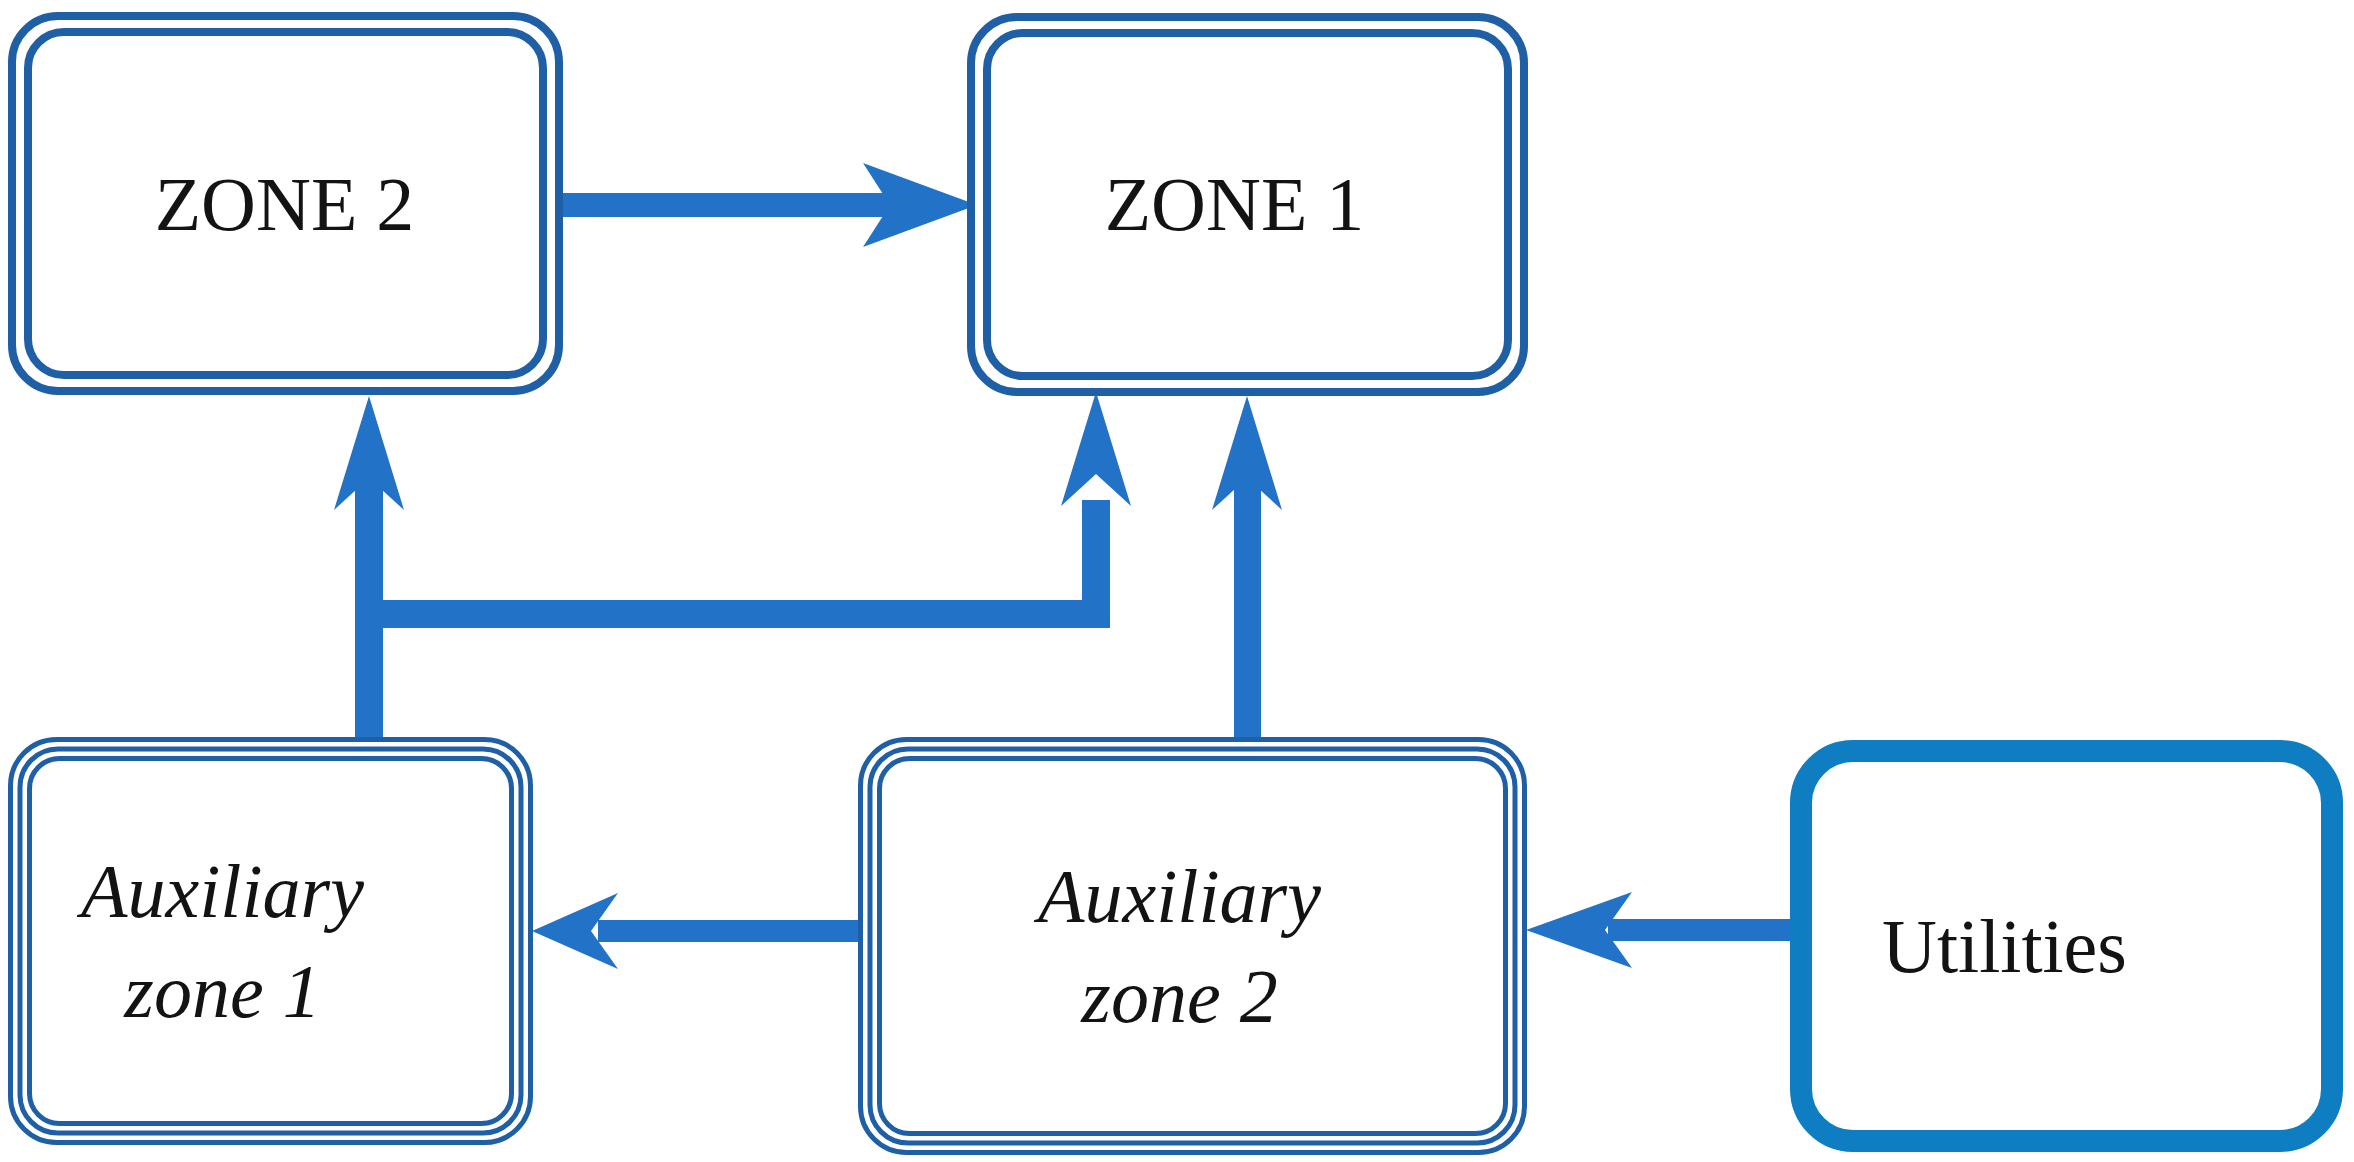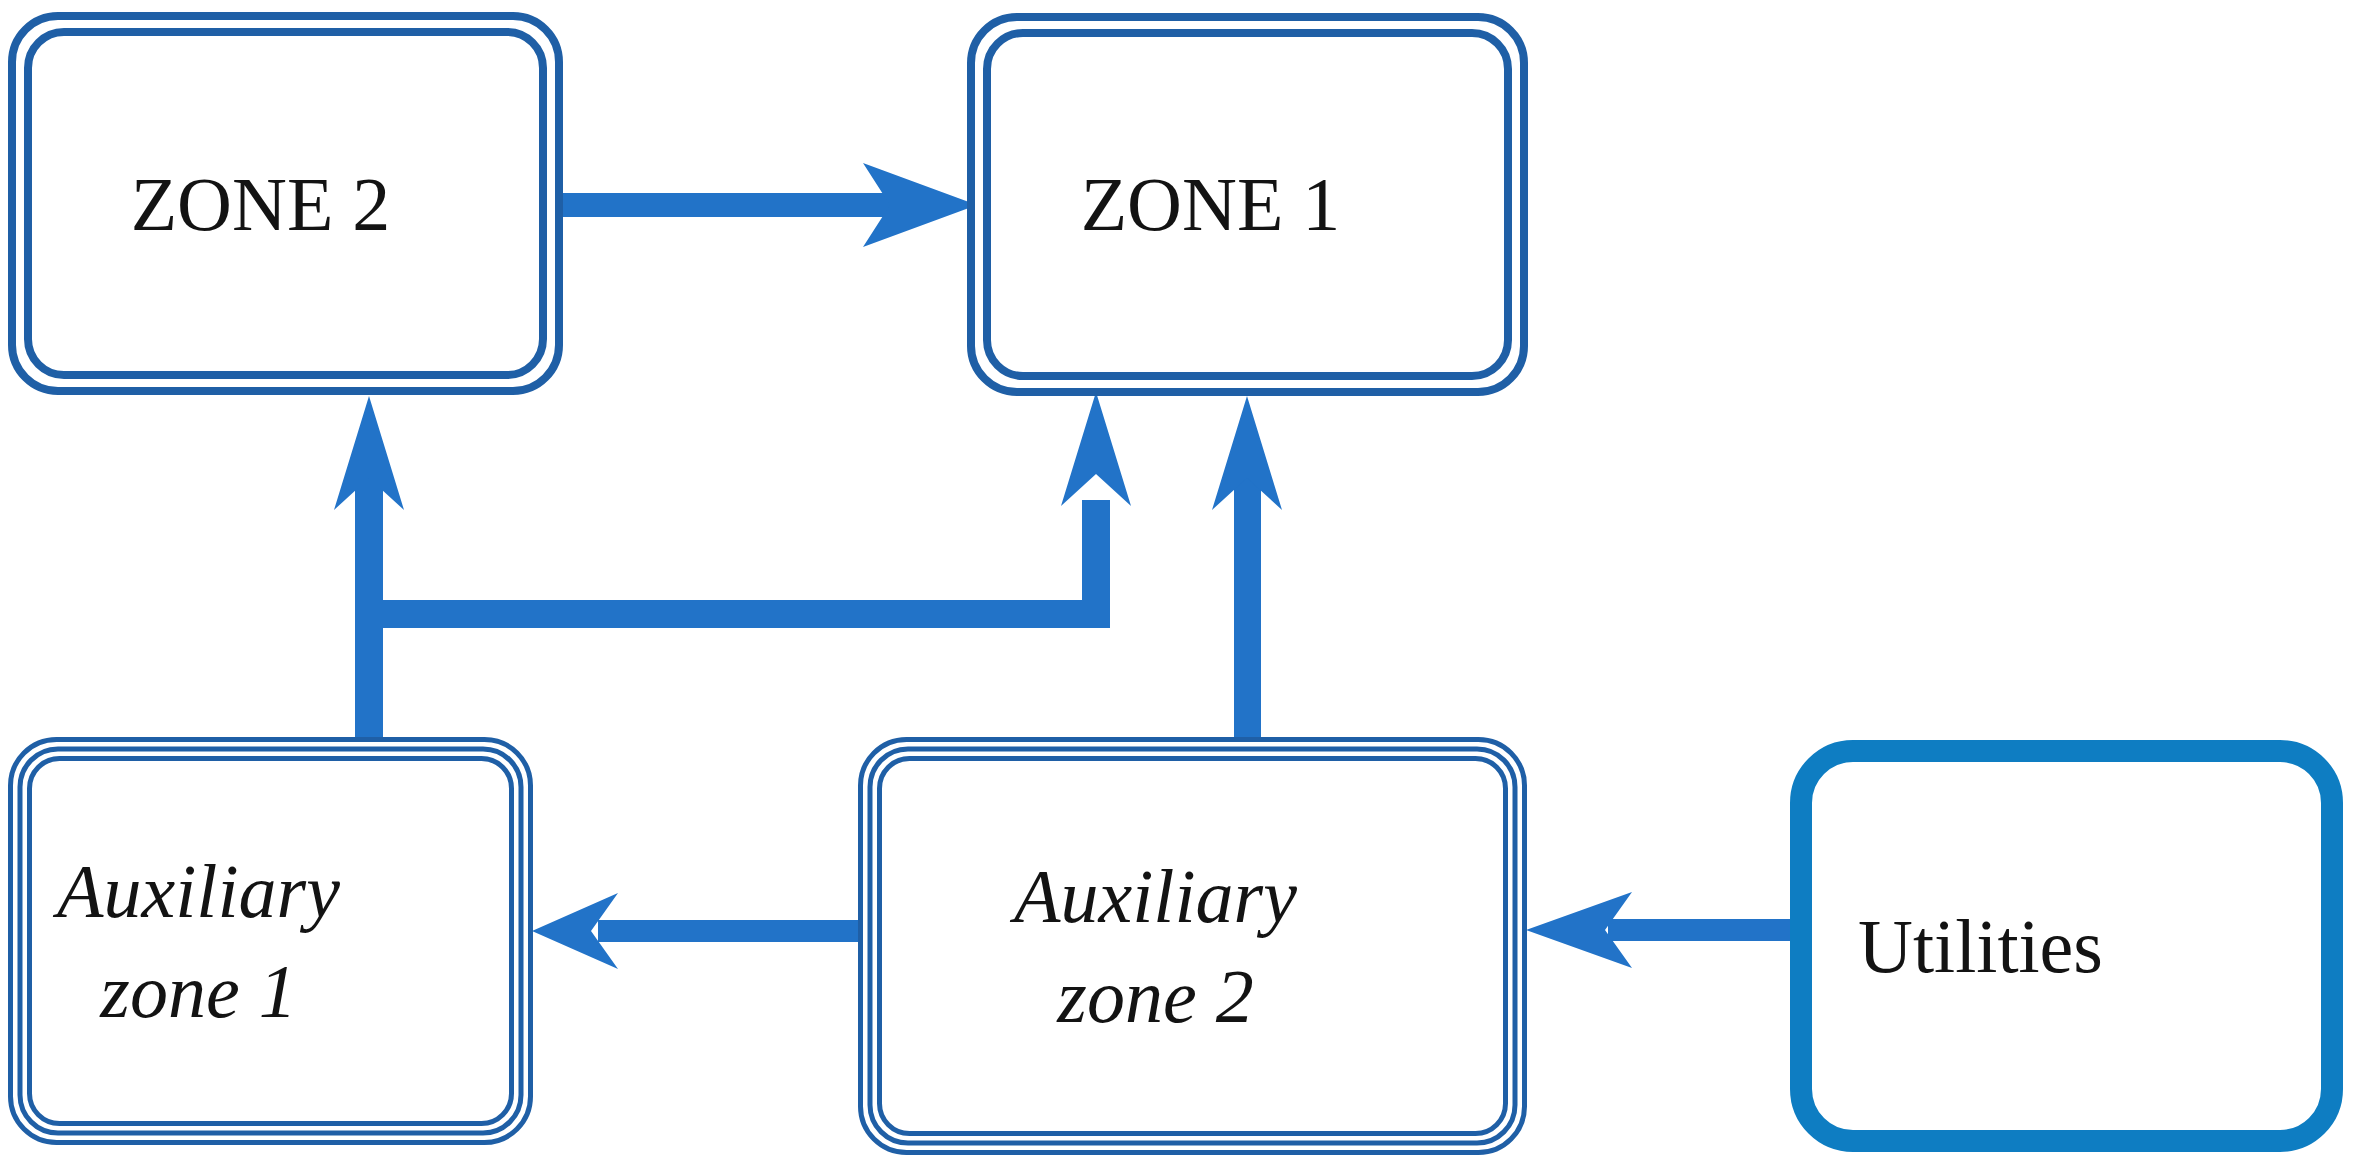--- a/index.html
+++ b/index.html
@@ -24,21 +24,21 @@
 
   
   .box-line{fill:none;stroke:var(--box-border);}
   .box-fill{fill:var(--bg);stroke:var(--box-border);}
   .u-line{fill:var(--bg);stroke:var(--utilities-border);}
 
   
   .label{
     position:absolute;display:flex;align-items:center;justify-content:center;
     color:var(--text);font-size:76px;line-height:1.32;text-align:center;
-    pointer-events:none;white-space:nowrap;
+    pointer-events:none;white-space:nowrap;padding-left:24px;
   }
   .label .inner{display:block;}
   #label-zone2{left:8px;top:13px;width:555px;height:382px;}
   #label-zone2 .inner{transform:translateX(-25px);}
   #label-zone1{left:967px;top:13px;width:561px;height:383px;}
   #label-zone1 .inner{transform:translateX(-37px);}
   #label-aux1{left:8px;top:737px;width:525px;height:408px;}
   #label-aux1 .inner{transform:translateX(-72px);}
   #label-aux2{left:858px;top:737px;width:669px;height:418px;}
   #label-aux2 .inner{transform:translateX(-37px);}

